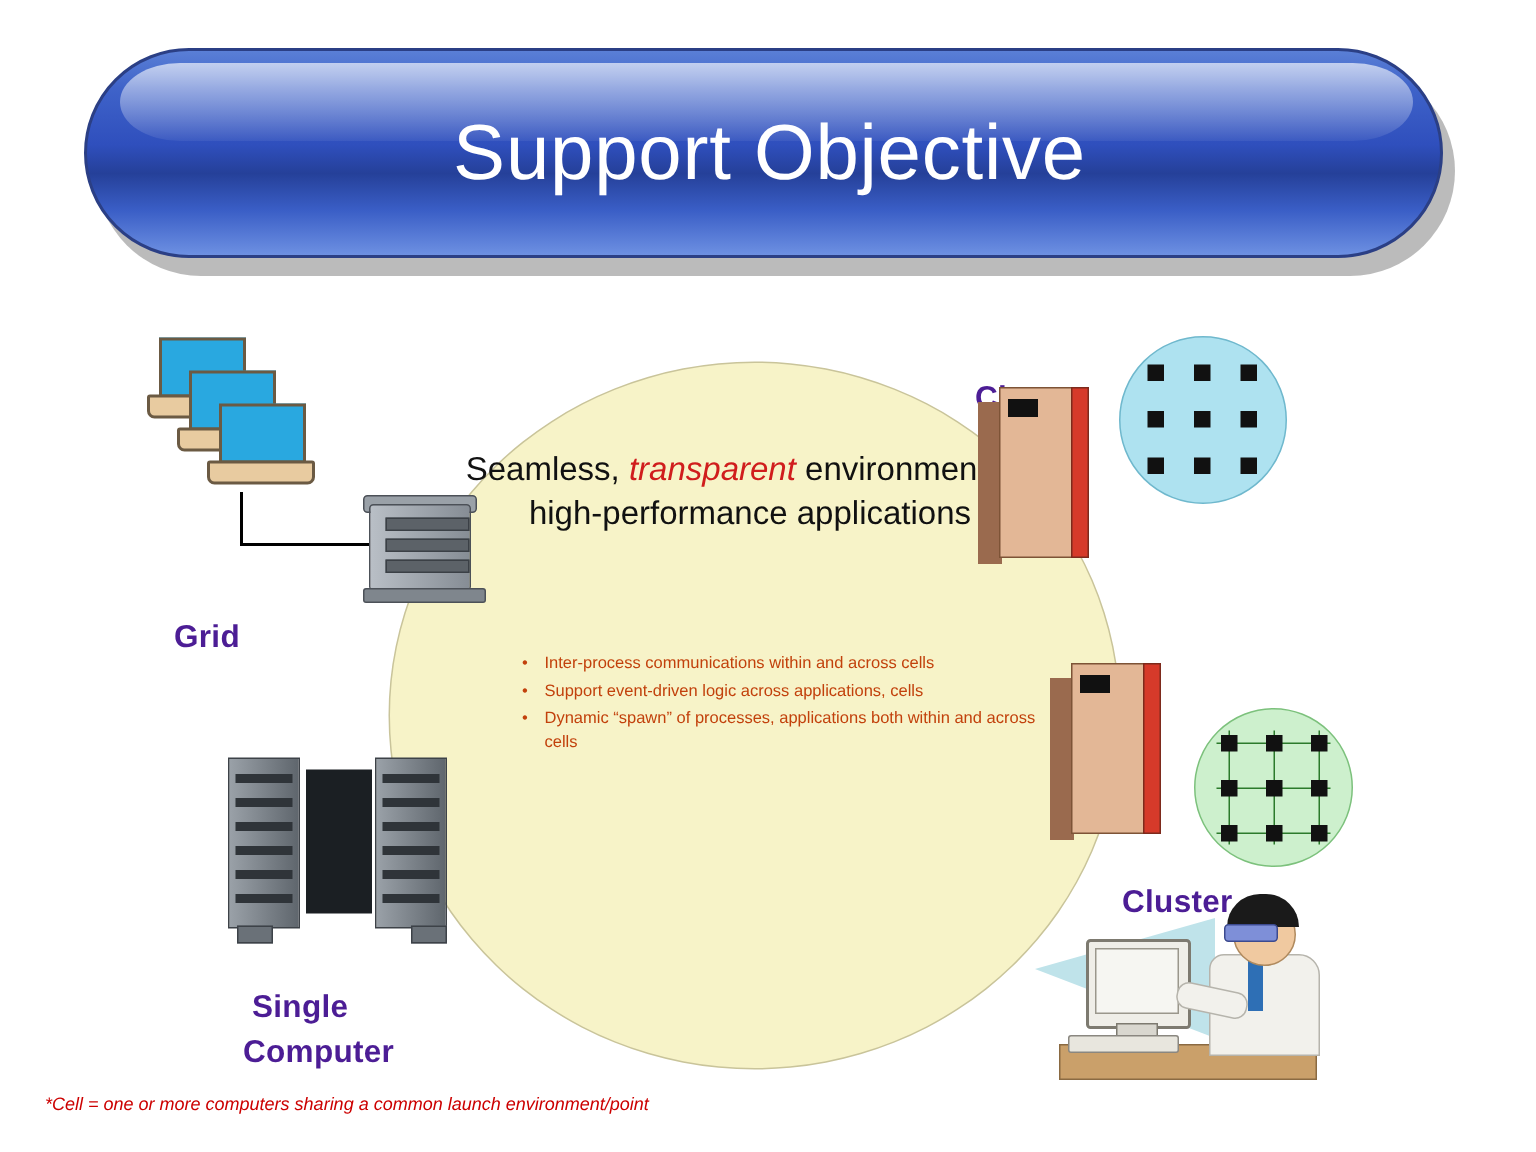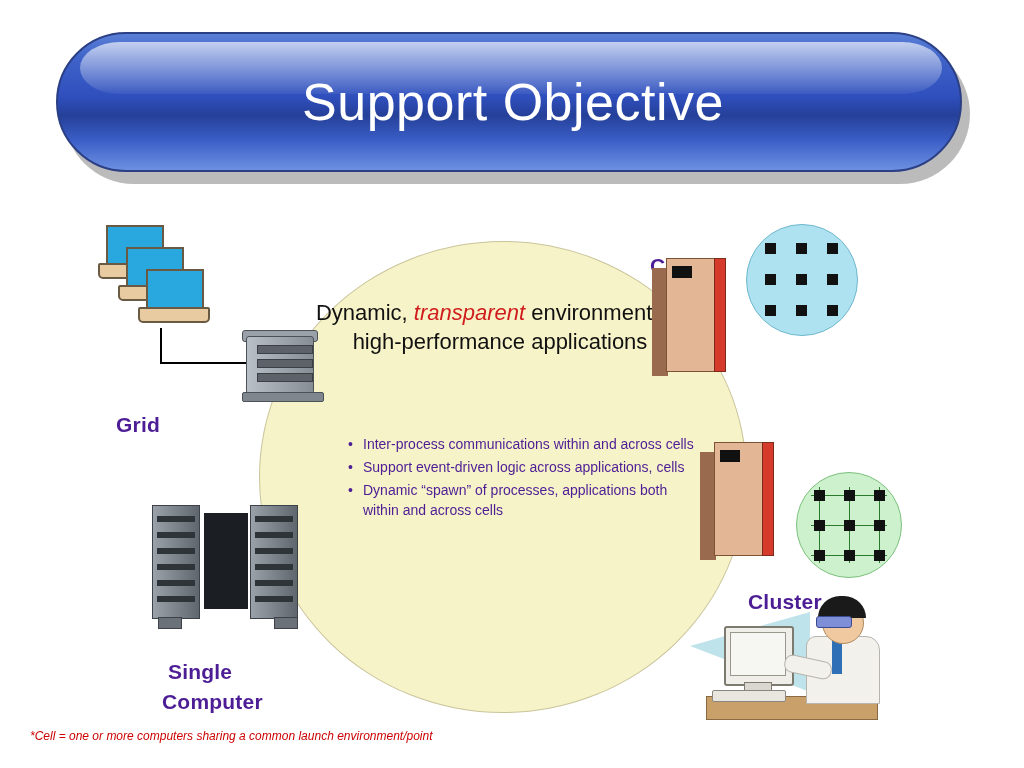--- a/index.html
+++ b/index.html
@@ -33,21 +33,21 @@
   .ellipse{
     position:absolute;left:259px;top:241px;width:486px;height:470px;border-radius:50%;
     background:#f7f3c8;border:1px solid #c9c49a;
   }
   .ellipse-head{
     position:absolute;left:300px;top:298px;width:400px;text-align:center;
     font-size:22px;color:#111;line-height:1.32;
   }
   .ellipse-head .em{color:#d01d1d;font-style:italic;}
   .bullets{
-    position:absolute;left:345px;top:435px;width:350px;font-size:14px;color:#4c1d95;
+    position:absolute;left:345px;top:435px;width:350px;font-size:11px;color:#c2410c;
     line-height:1.42;
   }
   .bullets ul{margin:0;padding-left:18px;list-style:none;}
   .bullets li{position:relative;margin:0 0 3px 0;}
   .bullets li:before{content:"•";position:absolute;left:-15px;top:0;}
 
   
   .lbl{position:absolute;font-size:21px;color:#4c1d95;font-weight:bold;letter-spacing:.2px;margin-top:28px;}
 
   
@@ -124,21 +124,21 @@
   <div class="banner-shadow"></div>
   <div class="banner">
     <div class="banner-gloss"></div>
   </div>
   <div class="banner-title">Support Objective</div>
 </div>
 
 <div class="ellipse"></div>
 
 <div class="ellipse-head">
-  <span>Dynamic, </span><span class="em">transparent</span><span> environment for high-performance applications</span>
+  <span>Seamless, </span><span class="em">transparent</span><span> environment for high-performance applications</span>
 </div>
 
 <div class="bullets">
   <ul>
     <li>Inter-process communications within and across cells</li>
     <li>Support event-driven logic across applications, cells</li>
     <li>Dynamic “spawn” of processes, applications both within and across cells</li>
   </ul>
 </div>
 

